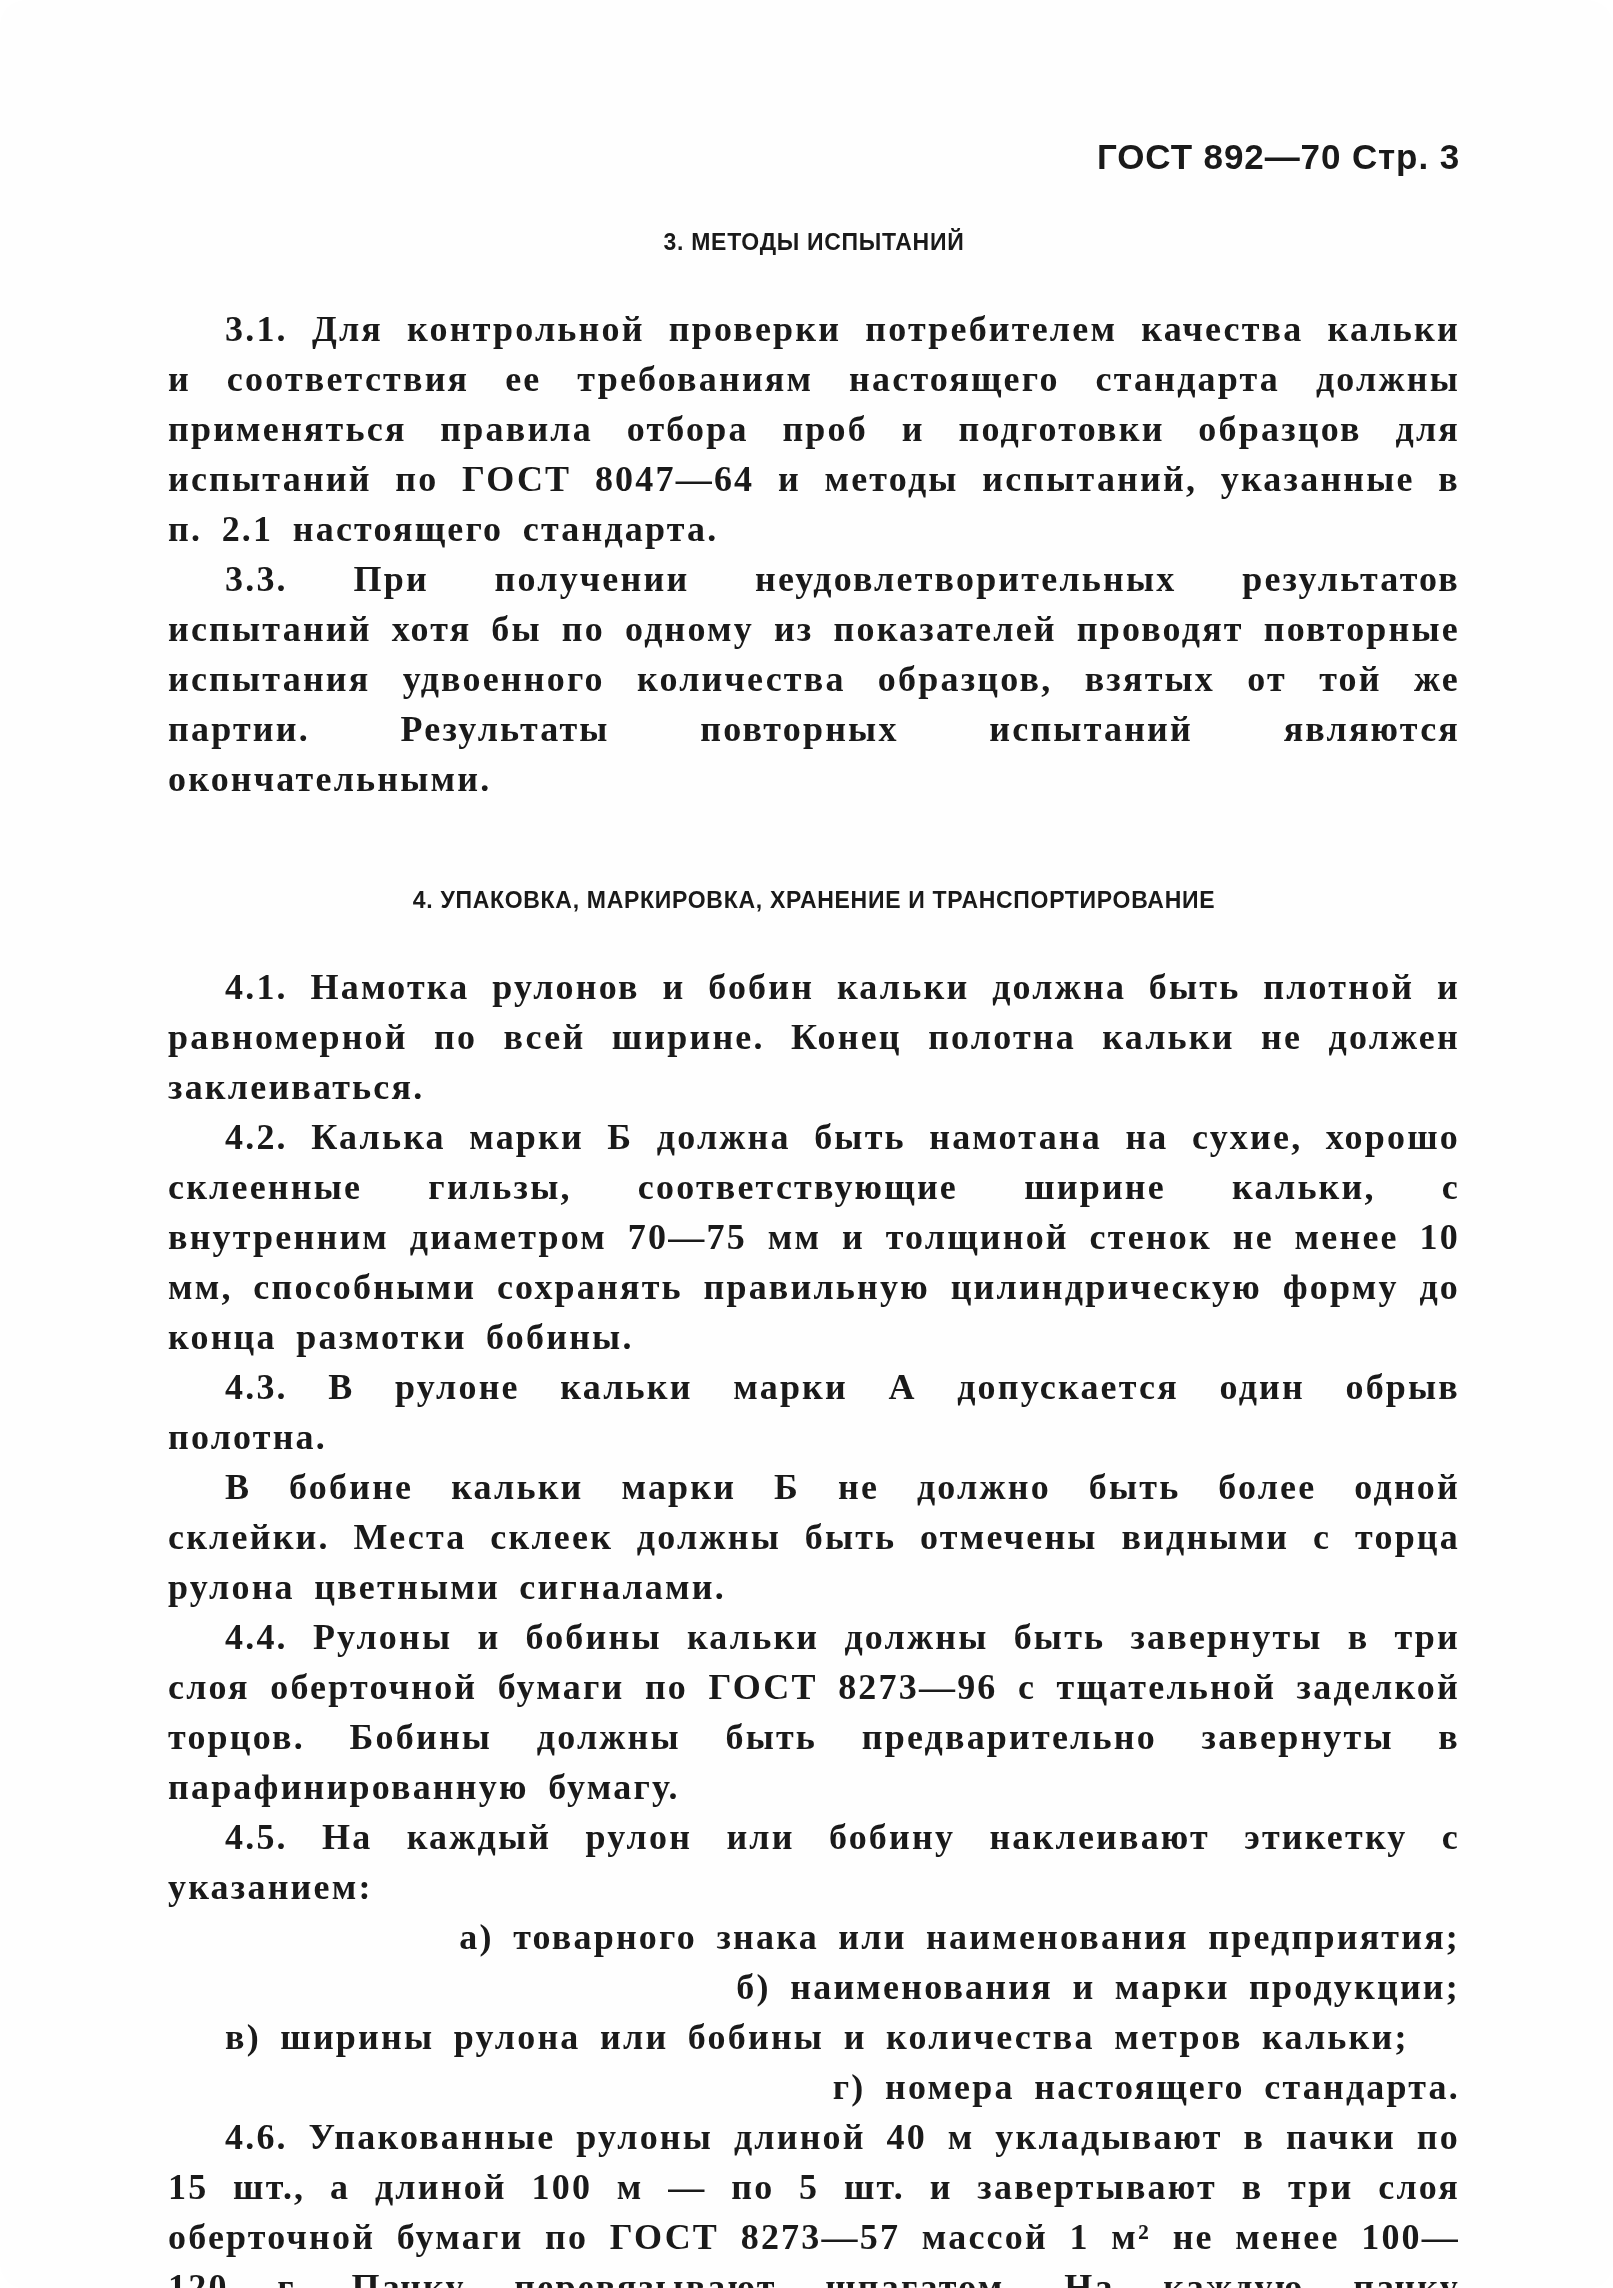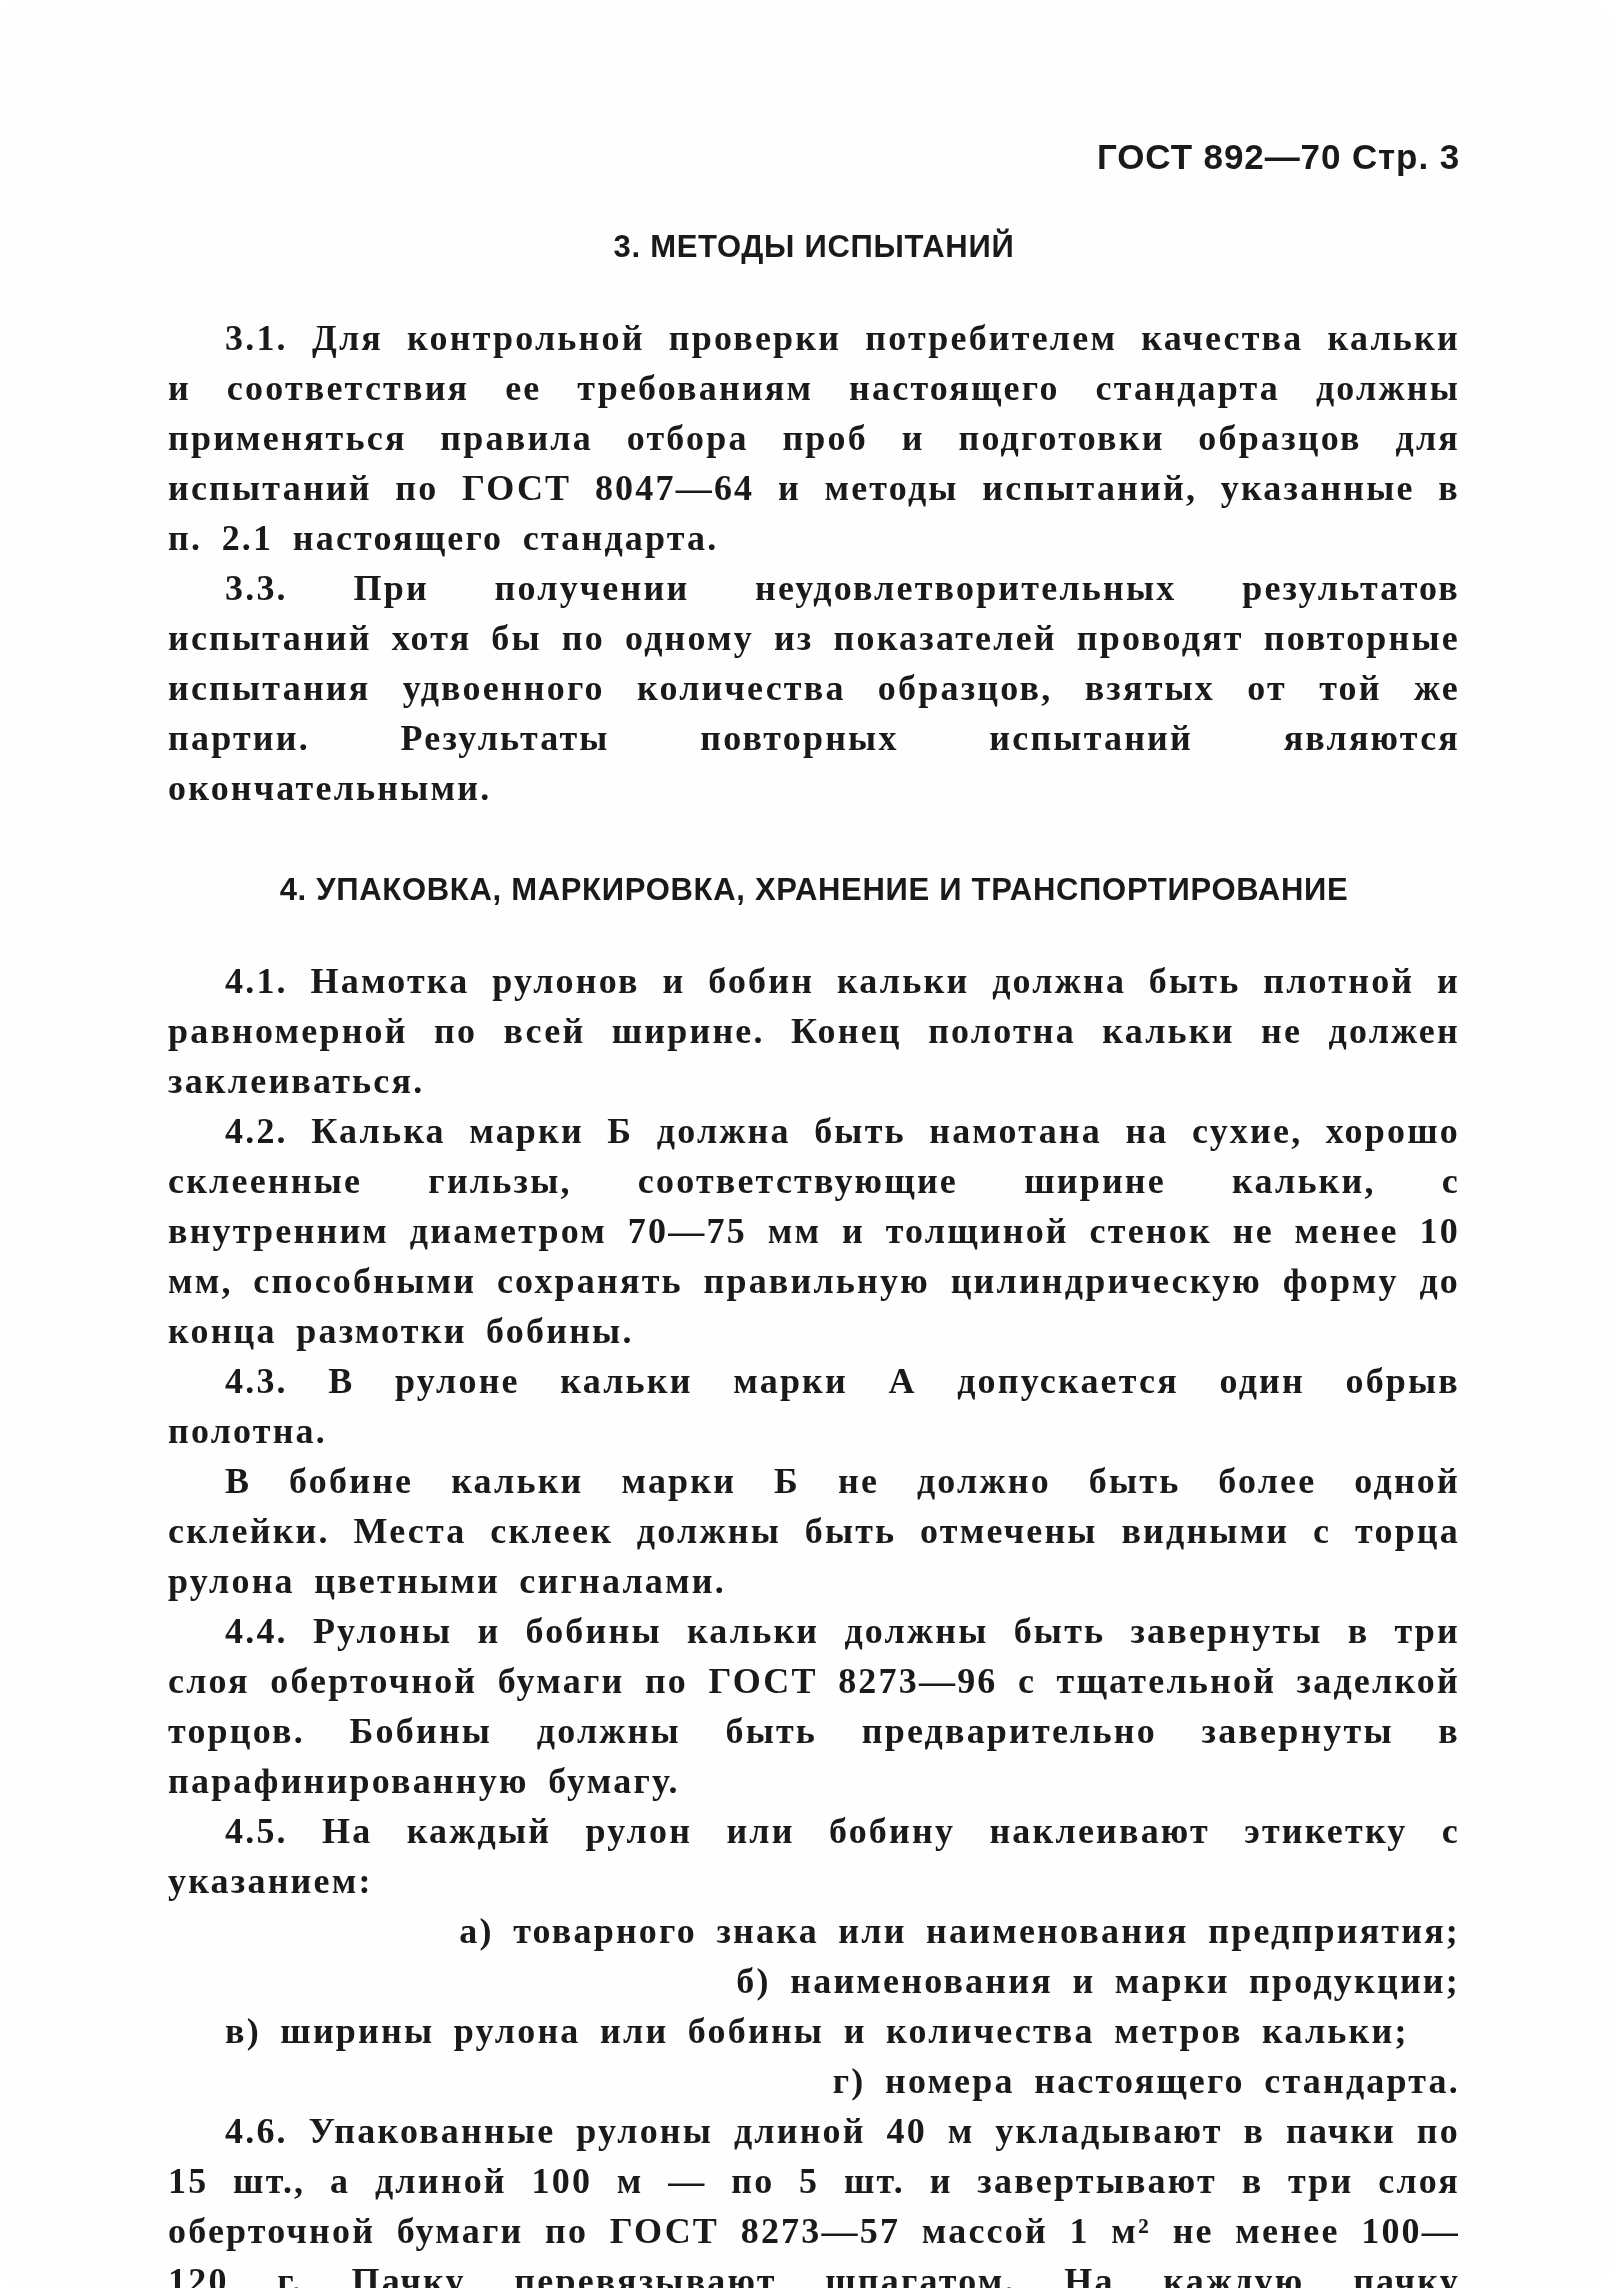--- a/index.html
+++ b/index.html
@@ -24,27 +24,27 @@
     font-size: 35px;
     letter-spacing: 0.9px;
     margin-bottom: 52px;
     white-space: nowrap;
   }
 
   .section-heading {
     text-align: center;
     font-family: "Liberation Sans", sans-serif;
     font-weight: 700;
-    font-size: 31px;
+    font-size: 23px;
     letter-spacing: 0.7px;
     margin: 0 0 48px 0;
   }
 
   .section-heading.second {
-    margin-top: 59px;
+    margin-top: 83px;
   }
 
   .para {
     font-size: 36px;
     line-height: 50px;
     text-align: justify;
     text-indent: 57px;
     letter-spacing: 2.2px;
     word-spacing: 8.3px;
     font-weight: bold;

